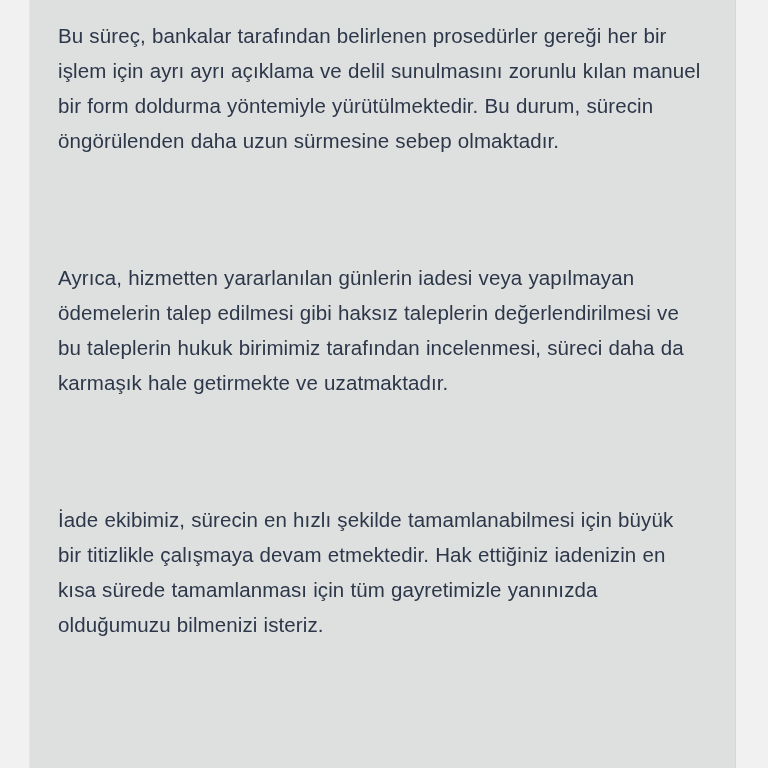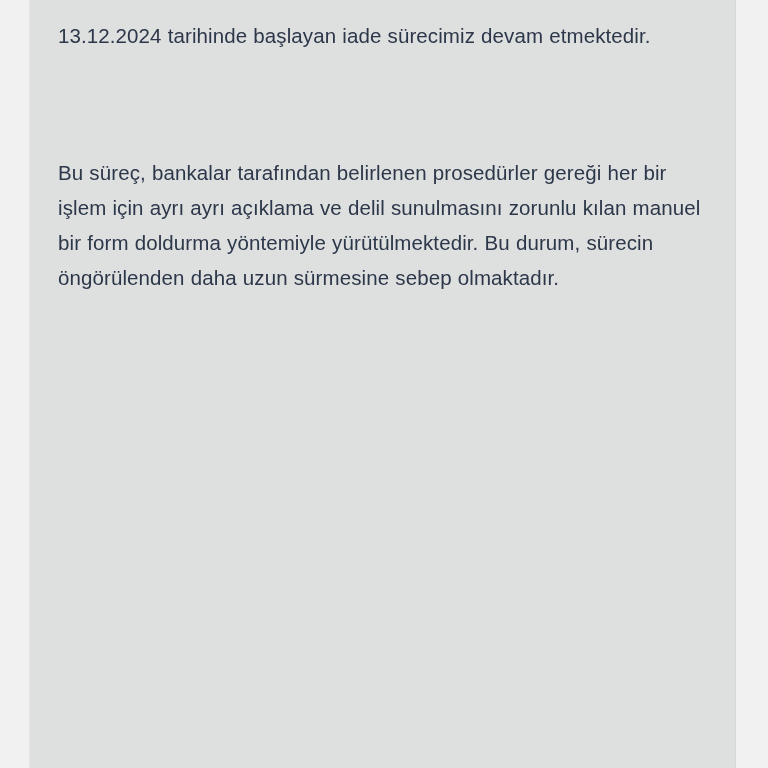--- a/index.html
+++ b/index.html
@@ -85,24 +85,25 @@
 </head>
 <body>
 
 <div class="screen">
 
   <div class="gutter-left"></div>
 
   <div class="content-panel">
     <div class="message-body">
 
-      <p class="paragraph para-1">13.12.2024 tarihinde başlayan iade sürecimiz devam etmektedir.</p>
 
       <p class="paragraph">Bu süreç, bankalar tarafından belirlenen prosedürler gereği her bir işlem için ayrı ayrı açıklama ve delil sunulmasını zorunlu kılan manuel bir form doldurma yöntemiyle yürütülmektedir. Bu durum, sürecin öngörülenden daha uzun sürmesine sebep olmaktadır.</p>
 
+      <p class="paragraph">Ayrıca, hizmetten yararlanılan günlerin iadesi veya yapılmayan ödemelerin talep edilmesi gibi haksız taleplerin değerlendirilmesi ve bu taleplerin hukuk birimimiz tarafından incelenmesi, süreci daha da karmaşık hale getirmekte ve uzatmaktadır.</p>
 
+      <p class="paragraph">İade ekibimiz, sürecin en hızlı şekilde tamamlanabilmesi için büyük bir titizlikle çalışmaya devam etmektedir. Hak ettiğiniz iadenizin en kısa sürede tamamlanması için tüm gayretimizle yanınızda olduğumuzu bilmenizi isteriz.</p>
 
     </div>
   </div>
 
   <div class="gutter-right"></div>
 
 </div>
 
 </body></html>

